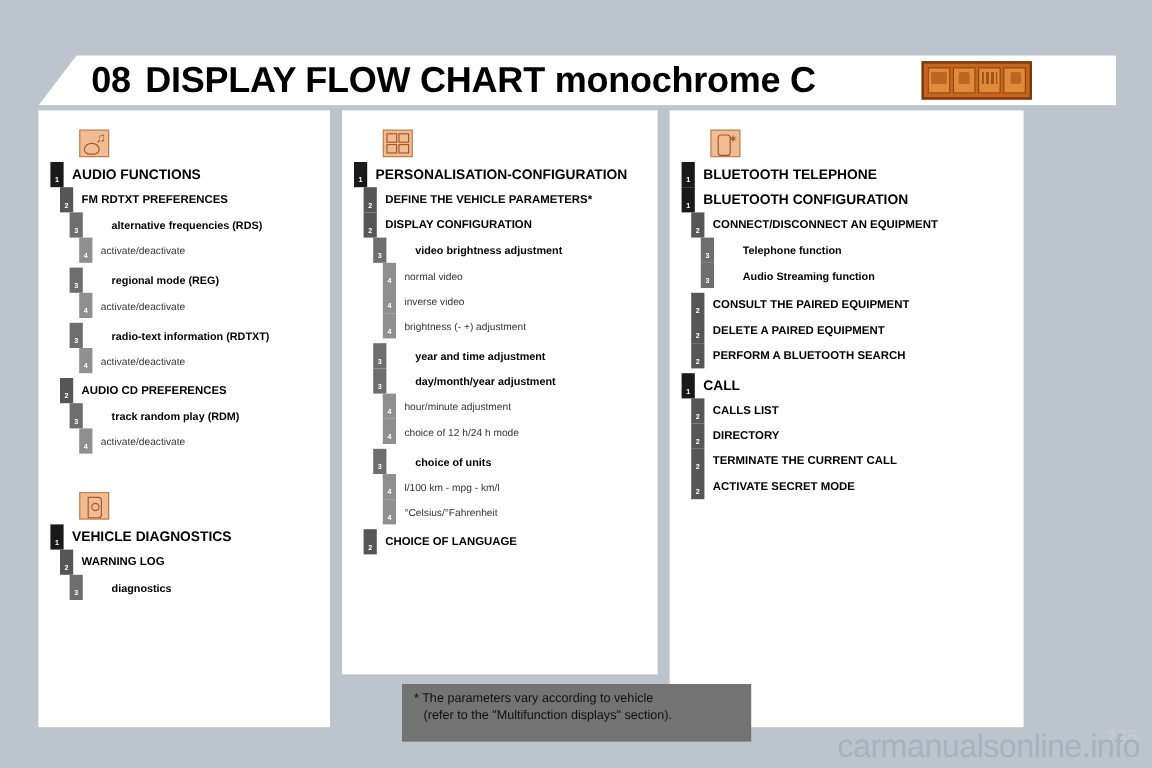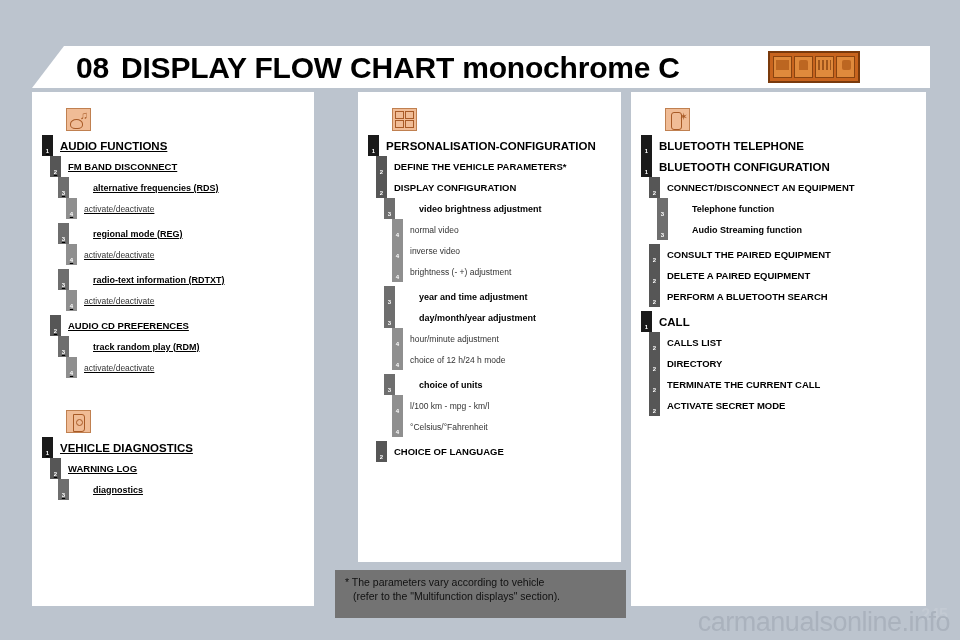--- a/index.html
+++ b/index.html
@@ -87,22 +87,22 @@
     width: 898px;
     display: flex;
     gap: 10px;
   }
   .column {
     background: #ffffff;
     box-sizing: border-box;
     padding: 10px 10px 8px 10px;
     position: relative;
   }
-  .col-1 { width: 282px; height: 514px; text-decoration: underline; }
-  .col-2 { width: 263px; height: 470px; margin-left: 34px; }
+  .col-1 { width: 243px; height: 514px; }
+  .col-2 { width: 263px; height: 470px; }
   .col-3 { width: 295px; height: 514px; }
 
   
   .group-icon {
     width: 25px;
     height: 23px;
     background: #f0bc96;
     border: 1px solid #c08050;
     box-sizing: border-box;
     position: relative;
@@ -262,21 +262,21 @@
 
 <div class="columns">
   <div class="column col-1">
       <div class="group-icon gi-audio"></div>
       <div class="row lvl1">
         <div class="badge">1</div>
         <div class="label">AUDIO FUNCTIONS</div>
       </div>
       <div class="row lvl2">
         <div class="badge">2</div>
-        <div class="label">FM BAND DISCONNECT</div>
+        <div class="label">FM RDTXT PREFERENCES</div>
       </div>
       <div class="row lvl3">
         <div class="badge">3</div>
         <div class="label">alternative frequencies (RDS)</div>
       </div>
       <div class="row lvl4">
         <div class="badge">4</div>
         <div class="label">activate/deactivate</div>
       </div>
       <div class="row lvl3 gap-before">

